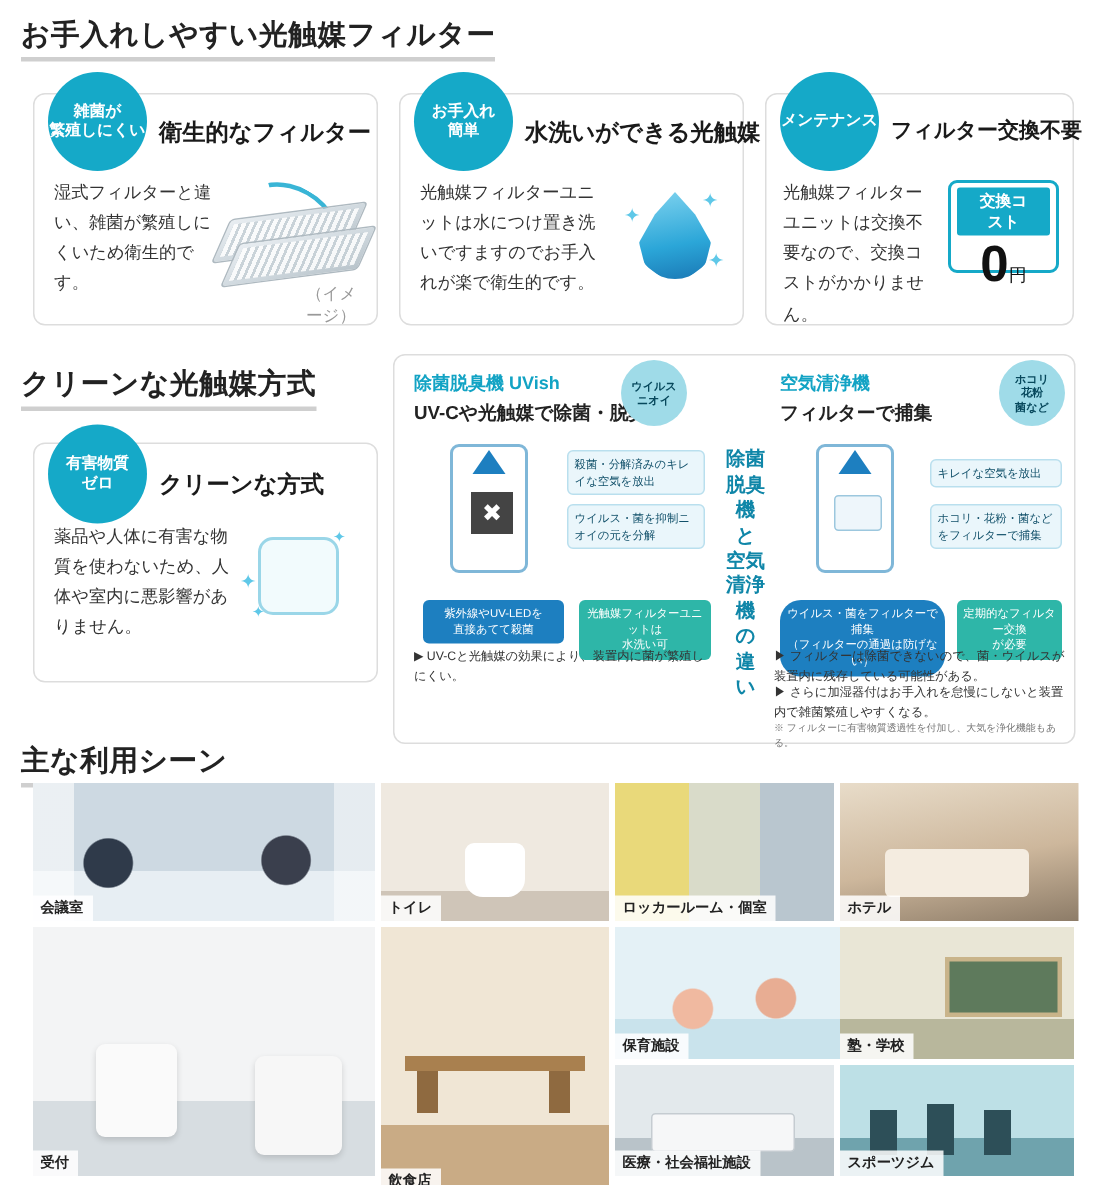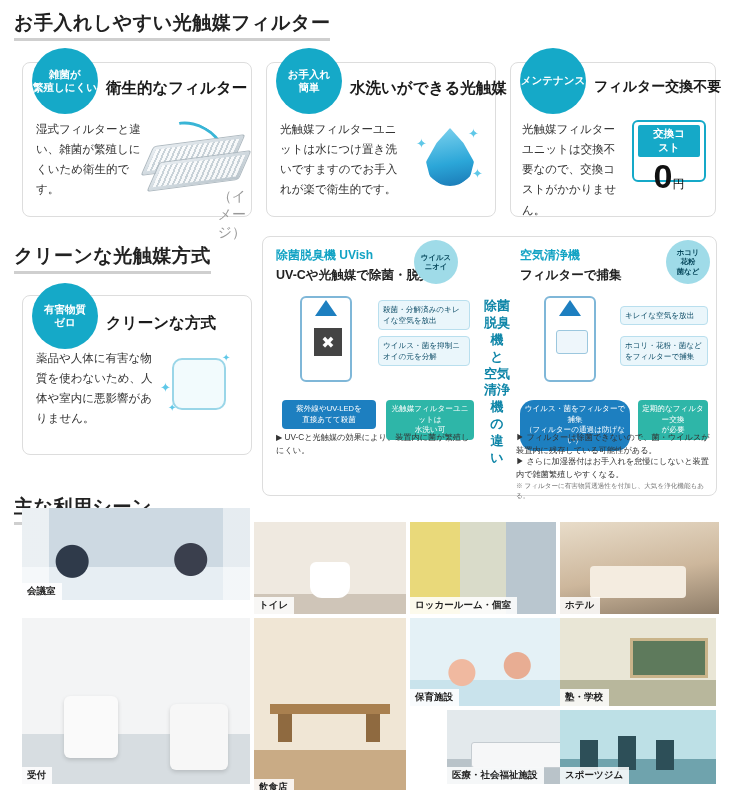--- a/index.html
+++ b/index.html
@@ -76,21 +76,21 @@
   }
   .arrow-c {
     position:absolute;
     width:70px; height:52px;
     border: 3px solid #39b5d6;
     border-radius: 50%;
     border-left-color: transparent;
     border-bottom-color: transparent;
     transform: rotate(30deg);
   }
-  .imeeji { position:absolute; font-size:14px; color:#999;text-align:right; }
+  .imeeji { position:absolute; font-size:11px; color:#999; }
 
   
   .drop {
     position:absolute;
     width: 48px; height: 58px;
     background: linear-gradient(170deg,#7fd3ef 0%, #2ba6d8 60%, #1a78b5 100%);
     border-radius: 50% 50% 50% 50% / 62% 62% 38% 38%;
     clip-path: polygon(50% 0%, 78% 26%, 100% 58%, 92% 84%, 66% 100%, 34% 100%, 8% 84%, 0% 58%, 22% 26%);
   }
   .sparkle { position:absolute; color:#5fc8e8; font-size: 13px; }
@@ -163,21 +163,21 @@
     padding:2px 6px 2px 5px;
   }
   .ph-office { background: linear-gradient(170deg,#dfe7ee 0%, #c3ced8 40%, #9fb0bd 100%); }
   .ph-toilet { background: linear-gradient(170deg,#efe9e2 0%, #d8cfc4 55%, #bdb2a4 100%); }
   .ph-locker { background: linear-gradient(170deg,#f2e6a8 0%, #d8d3c0 45%, #9fb5c4 100%); }
   .ph-hotel  { background: linear-gradient(170deg,#e8dcc9 0%, #cdb79c 55%, #8d7c68 100%); }
   .ph-kids   { background: linear-gradient(170deg,#dff0f5 0%, #bfdde9 50%, #8fbccb 100%); }
   .ph-school { background: linear-gradient(170deg,#e6e2d2 0%, #c5c9ae 50%, #8fa07a 100%); }
   .ph-recep  { background: linear-gradient(170deg,#f2f2f2 0%, #dfe3e6 55%, #c0c8cd 100%); }
   .ph-rest   { background: linear-gradient(170deg,#f3ead9 0%, #d9c3a1 55%, #b09572 100%); }
-  .ph-care   { background: linear-gradient(170deg,#eceff1 0%, #cfd6da 50%, #a6b2b9 100%); margin-left: 37px; }
+  .ph-care   { background: linear-gradient(170deg,#eceff1 0%, #cfd6da 50%, #a6b2b9 100%); }
   .ph-gym    { background: linear-gradient(170deg,#d6eef2 0%, #a9d6de 50%, #6fa9b5 100%); }
 
   .ph-overlay { position:absolute; inset:0; }
 </style>
 </head>
 <body>
 
 <div id="sec1-title" class="section-title">
   <span class="title-underline">お手入れしやすい光触媒フィルター</span>
 </div>
@@ -320,21 +320,21 @@
   <span>が必要</span>
 </div>
 <div class="bullet" style="left:516px; top:432px; width:196px;">▶ フィルターは除菌できないので、菌・ウイルスが装置内に残存している可能性がある。</div>
 <div class="bullet" style="left:516px; top:456px; width:196px;">▶ さらに加湿器付はお手入れを怠慢にしないと装置内で雑菌繁殖しやすくなる。</div>
 <div class="bullet" style="left:516px; top:481px; width:196px; font-size:6.6px; color:#777;">※ フィルターに有害物質透過性を付加し、大気を浄化機能もある。</div>
 
 <div id="sec3-title" class="section-title">
   <span class="title-underline">主な利用シーン</span>
 </div>
 
-<div class="photo ph-office" style="left:22px; top:508px; width:228px; height:92px;">
+<div class="photo ph-office" style="left:22px; top:522px; width:228px; height:92px;">
   <div class="ph-overlay" style="background:
     radial-gradient(circle at 22% 58%, #2f3a4a 0 16px, transparent 17px),
     radial-gradient(circle at 74% 56%, #3a3f4d 0 16px, transparent 17px),
     linear-gradient(90deg, rgba(255,255,255,.6) 0 12%, transparent 12% 88%, rgba(255,255,255,.5) 88% 100%),
     linear-gradient(0deg,#e7eef3 0 36%, #cdd9e2 36% 100%);"></div>
   <div class="cap">会議室</div>
 </div>
 
 <div class="photo ph-recep" style="left:22px; top:618px; width:228px; height:166px;">
   <div class="ph-overlay" style="background:

